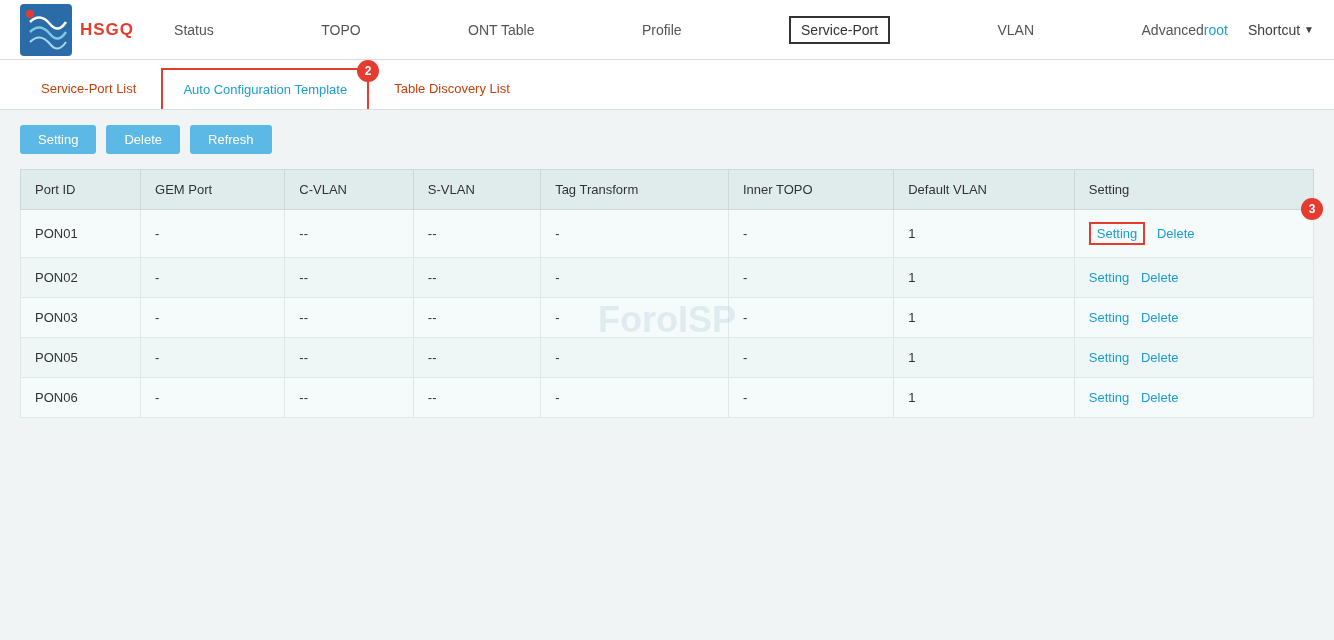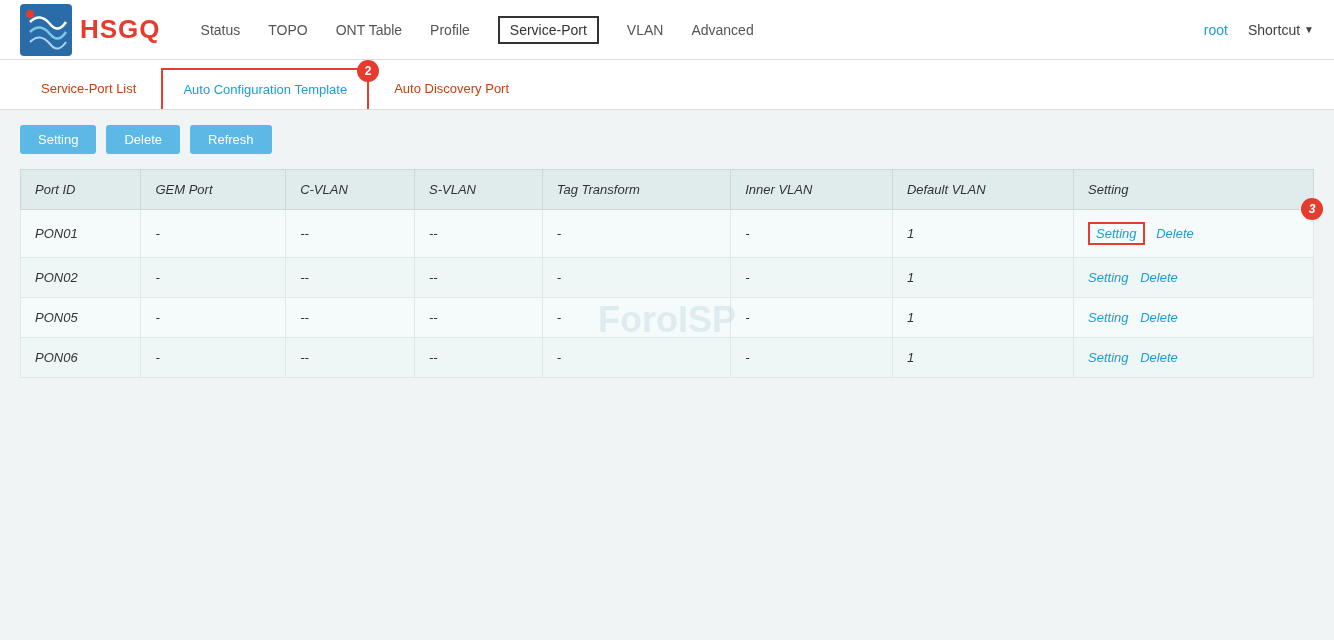--- a/index.html
+++ b/index.html
@@ -19,50 +19,50 @@
       display: flex;
       align-items: center;
       margin-right: 40px;
     }
     .logo-icon {
       width: 52px;
       height: 52px;
       margin-right: 8px;
     }
     .logo-text {
-      font-size: 26px;
+      font-size: 17px;
       font-weight: bold;
       color: #e63c2f;
       letter-spacing: 1px;
     }
     .nav {
       display: flex;
       align-items: center;
       flex: 1;
-      gap: 28px;
-      justify-content: flex-start;
+      gap: 22px;
+      justify-content: space-between;
     }
     .nav-item {
       font-size: 14px;
       color: #555;
       cursor: pointer;
       padding: 4px 0;
       white-space: nowrap;
     }
     .nav-item.active-box {
       border: 2px solid #333;
       padding: 4px 10px;
       color: #333;
     }
     .nav-right {
       display: flex;
       align-items: center;
       gap: 20px;
     }
-    .nav-right .nav-item { color: #1a9ed4; margin-left: 31px; }
+    .nav-right .nav-item { color: #1a9ed4; }
     .nav-shortcut {
       display: flex;
       align-items: center;
       gap: 4px;
       color: #404040;
       cursor: pointer;
       font-size: 14px;
     }
     .nav-shortcut .arrow { font-size: 10px; }
 
@@ -132,21 +132,20 @@
 
     
     .table-container {
       padding: 0 20px 20px 20px;
       overflow-x: auto;
     }
     table {
       width: 100%;
       border-collapse: collapse;
       background: #fff;
-      font-style: italic;
     }
     thead tr {
       background: #e0ecec;
     }
     th {
       padding: 12px 14px;
       text-align: left;
       font-weight: normal;
       font-size: 13px;
       color: #333;
@@ -223,39 +222,39 @@
   </div>
 </div>
 
 <div class="tabs-bar" style="position:relative;">
   <div class="tab">Service-Port List</div>
   <div class="tab active" style="position:relative;">
     <span>Auto Configuration Template</span>
     
     <span class="badge" style="top:-10px; right:-12px;">2</span>
   </div>
-  <div class="tab">Auto Discovery Port</div>
+  <div class="tab">Table Discovery List</div>
 </div>
 
 <div class="toolbar">
   <button class="btn btn-setting">Setting</button>
   <button class="btn btn-delete">Delete</button>
   <button class="btn btn-refresh">Refresh</button>
 </div>
 
 <div class="table-container">
   <table>
     <thead>
       <tr>
         <th><span>Port ID</span></th>
         <th><span>GEM Port</span></th>
         <th><span>C-VLAN</span></th>
         <th><span>S-VLAN</span></th>
         <th><span>Tag Transform</span></th>
-        <th><span>Inner VLAN</span></th>
+        <th><span>Inner TOPO</span></th>
         <th><span>Default VLAN</span></th>
         <th><span>Setting</span></th>
       </tr>
     </thead>
     <tbody id="table-body">
     <tr>
     <td>PON01</td>
     <td>-</td>
     <td>--</td>
     <td>--</td>
@@ -276,20 +275,34 @@
     <td>-</td>
     <td>-</td>
     <td>1</td>
     <td class="setting-cell" style="position:relative;">
       <span class="action-link" style="">Setting</span>
       <span class="action-link">Delete</span>
       
     </td>
   </tr>
         <tr>
+    <td>PON03</td>
+    <td>-</td>
+    <td>--</td>
+    <td>--</td>
+    <td>-</td>
+    <td>-</td>
+    <td>1</td>
+    <td class="setting-cell" style="position:relative;">
+      <span class="action-link" style="">Setting</span>
+      <span class="action-link">Delete</span>
+      
+    </td>
+  </tr>
+        <tr>
     <td>PON05</td>
     <td>-</td>
     <td>--</td>
     <td>--</td>
     <td>-</td>
     <td>-</td>
     <td>1</td>
     <td class="setting-cell" style="position:relative;">
       <span class="action-link" style="">Setting</span>
       <span class="action-link">Delete</span>

